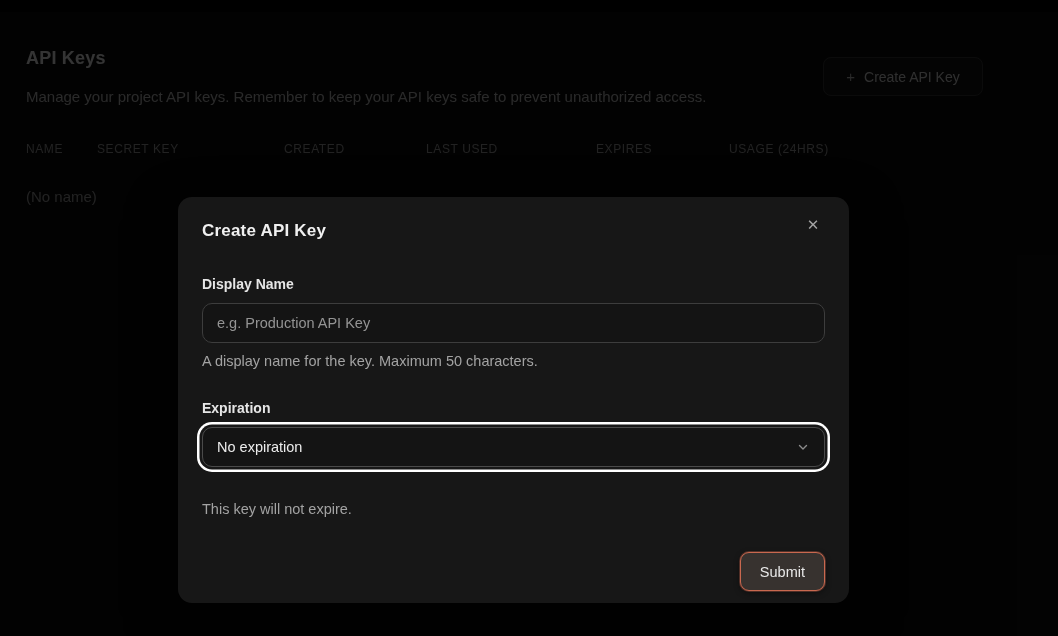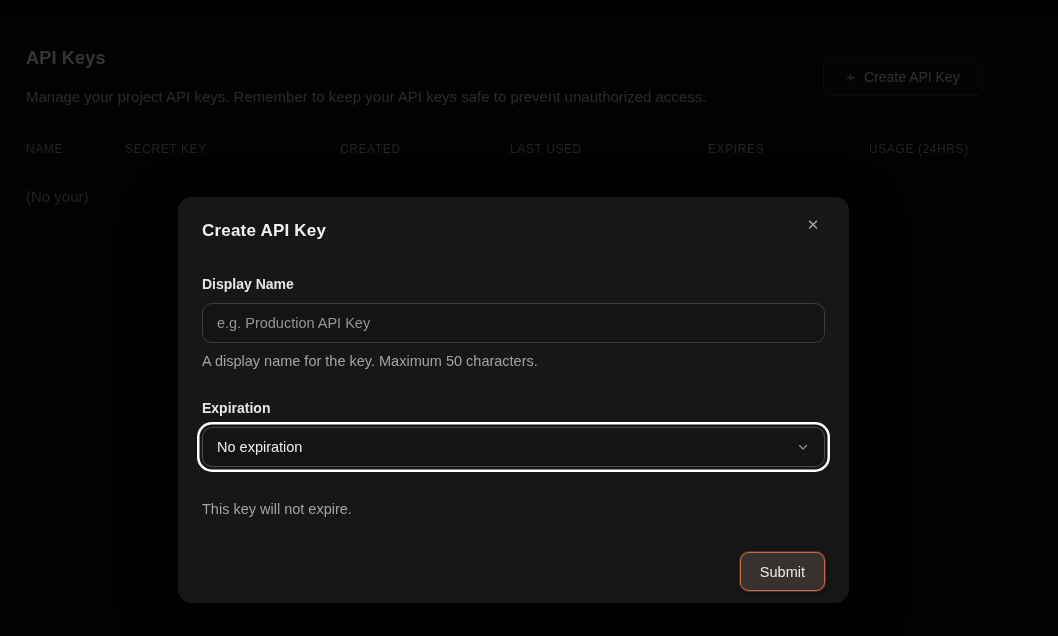--- a/index.html
+++ b/index.html
@@ -35,21 +35,21 @@
     border: 1px solid #343434;
     border-radius: 8px;
     color: #d6d6d6; font-size: 14px;
     cursor: pointer;
   }
   .create-key-btn .plus { font-size: 15px; color: #bdbdbd; line-height: 1; }
   .table-head {
     position: absolute; left: 0; top: 142px; right: 0;
     display: flex;
     font-size: 12px; letter-spacing: .6px;
-    color: #9a9a9a; text-transform: uppercase; gap: 28px;
+    color: #9a9a9a; text-transform: uppercase;
   }
   .table-head .col { flex: 0 0 auto; }
   .col-name    { width: 97px;  padding-left: 26px; }
   .col-secret  { width: 187px; }
   .col-created { width: 142px; }
   .col-last    { width: 170px; }
   .col-expires { width: 133px; }
   .col-usage   { width: 200px; }
   .empty-row {
     position: absolute; left: 26px; top: 188px;
@@ -147,21 +147,21 @@
 
   <div class="table-head">
     <div class="col col-name">Name</div>
     <div class="col col-secret">Secret Key</div>
     <div class="col col-created">Created</div>
     <div class="col col-last">Last Used</div>
     <div class="col col-expires">Expires</div>
     <div class="col col-usage">Usage (24hrs)</div>
   </div>
 
-  <div class="empty-row">(No your)</div>
+  <div class="empty-row">(No name)</div>
 </div>
 
 <div class="overlay"></div>
 
 <div class="modal">
   <div class="modal-title">Create API Key</div>
 
   <button class="close-btn">✕</button>
 
   <label class="field-label label-display">Display Name</label>

